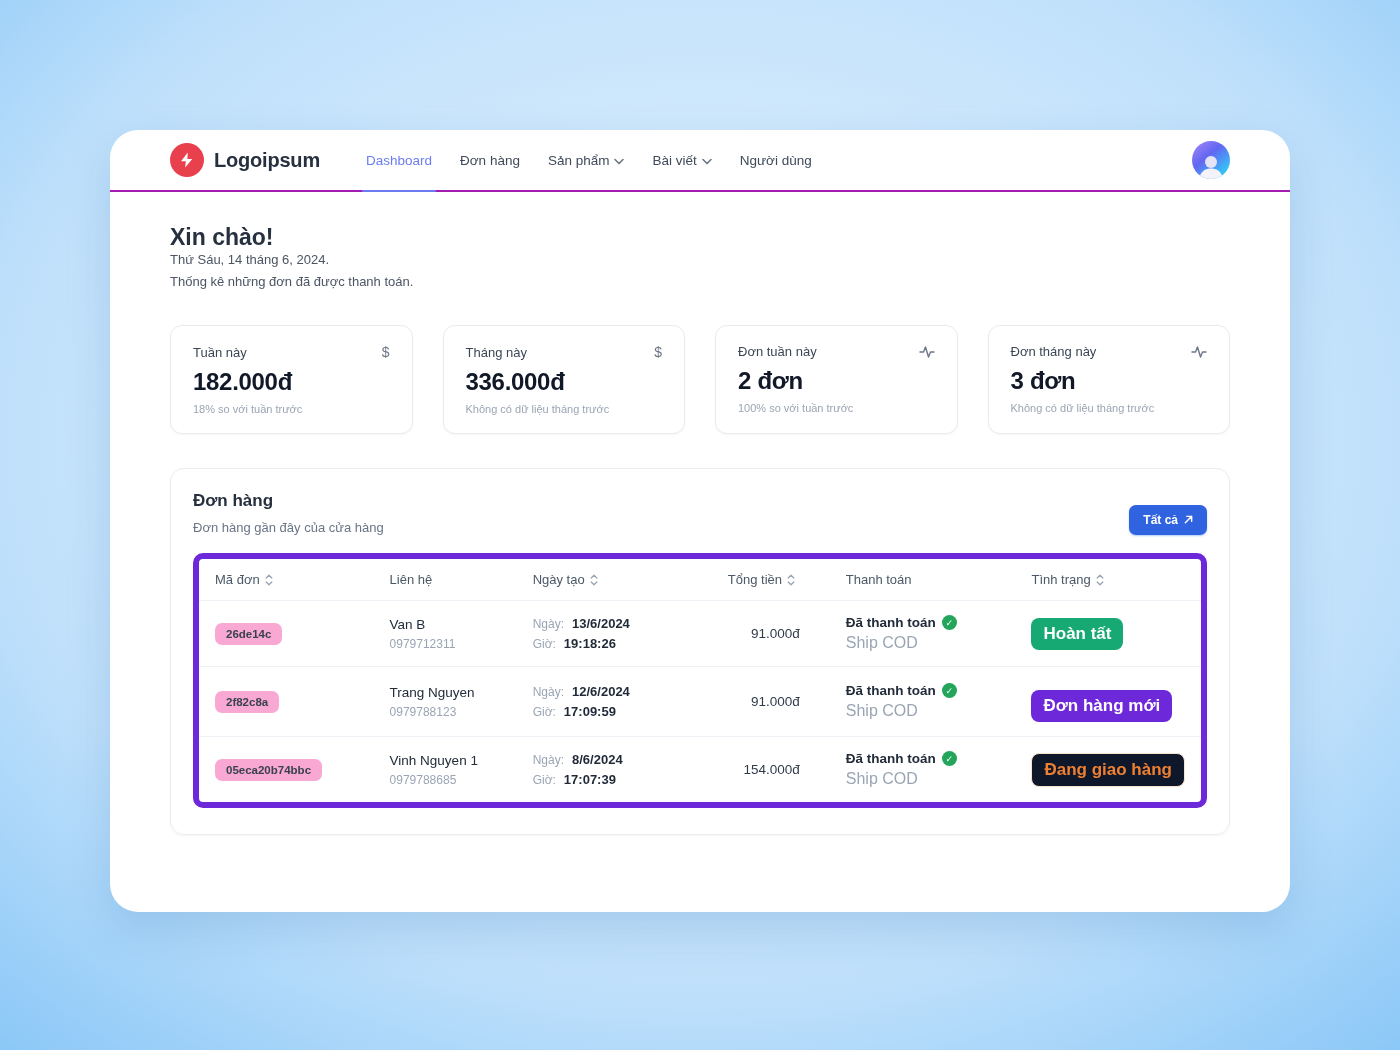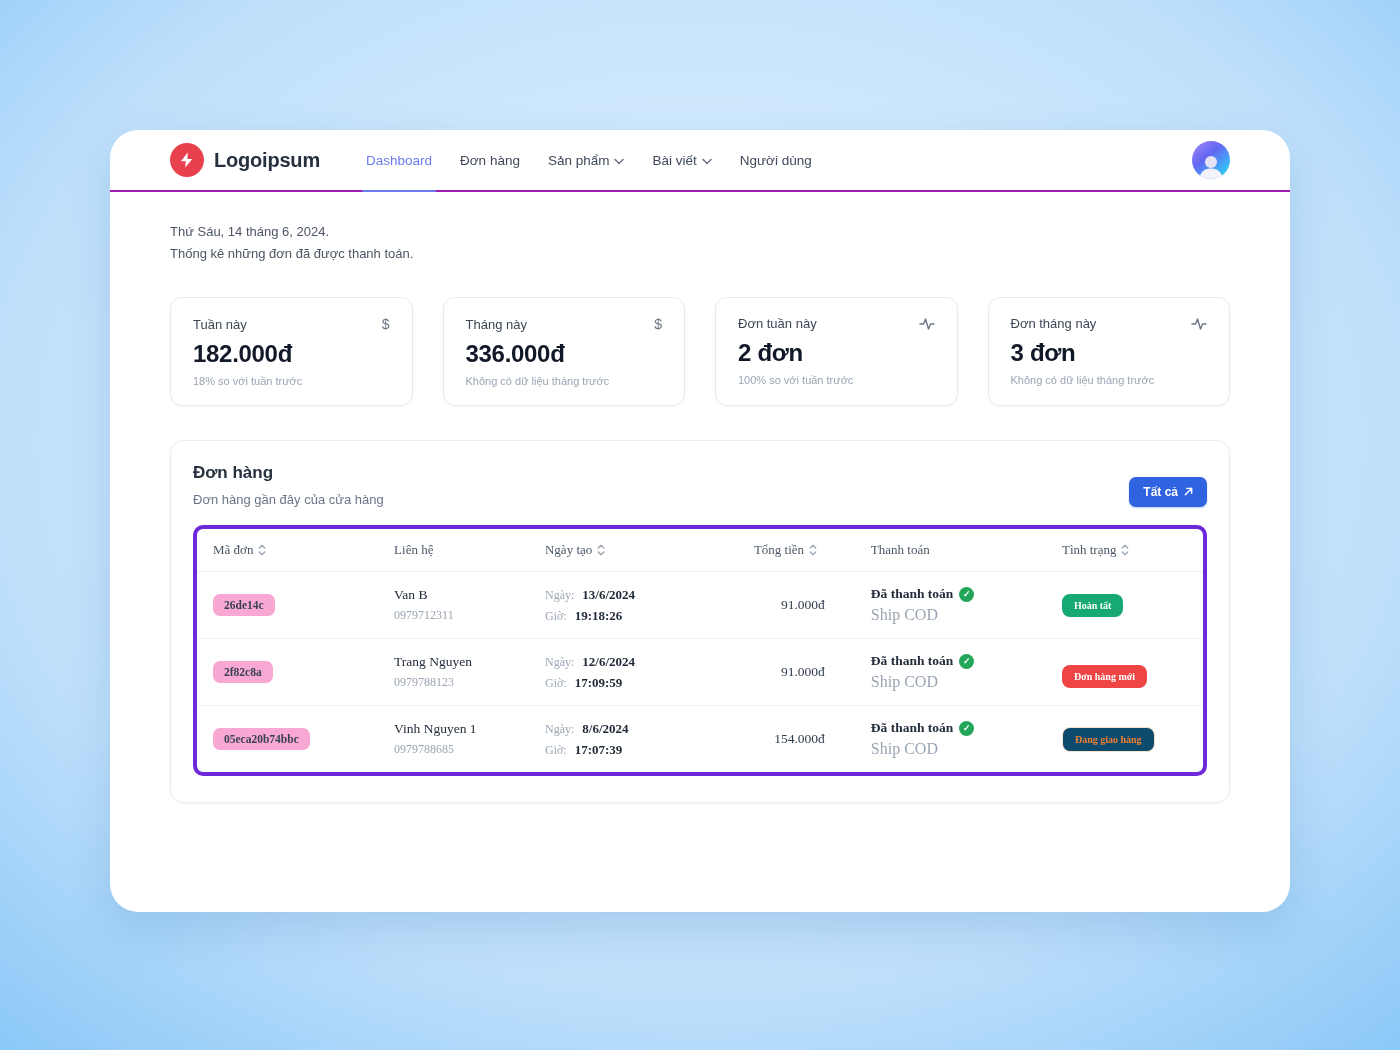--- a/index.html
+++ b/index.html
@@ -101,24 +101,23 @@
     font-size: 12px; font-weight: bold;
     padding: 8px 14px;
     border-radius: 7px;
     cursor: pointer;
     margin-top: 14px;
     box-shadow: 0 1px 2px rgba(37,99,235,0.35);
   }
   
   .table-wrap {
     margin-top: 18px;
-    border: 4px solid #6d28d9;
+    border: 6px solid #6d28d9;
     border-radius: 10px;
     overflow: hidden;
-    font-family: Liberation Serif, serif;
   }
   table { width: 100%; border-collapse: collapse; }
   thead th {
     text-align: left;
     font-size: 13px; font-weight: 500; color: #4b5866;
     padding: 13px 16px;
     border-bottom: 1px solid #eceff3;
     white-space: nowrap;
   }
   th.col-total { text-align: center; }
@@ -145,28 +144,28 @@
     width: 15px; height: 15px; border-radius: 50%;
     background: #23a55a;
     color: #fff;
     display: inline-flex; align-items: center; justify-content: center;
     font-size: 9px; font-weight: bold;
     flex: 0 0 auto;
   }
   .ship-line { margin-top: 4px; font-size: 16px; color: #9aa5b4; }
   .status-badge {
     display: inline-block;
-    font-size: 10px; font-weight: bold;
+    font-size: 17px; font-weight: bold;
     padding: 6px 12px;
     border-radius: 8px;
     white-space: nowrap;
   }
   .status-success { background: #17a974; color: #ffffff; }
-  .status-new { background: #ef4444; color: #ffffff; margin-top: 9px; }
-  .status-shipping { background: #0c4a6e; color: #ef8031; border: 1px solid #f9e2cb; }
+  .status-new { background: #6d28d9; color: #ffffff; margin-top: 9px; }
+  .status-shipping { background: #0f172a; color: #ef8031; border: 1px solid #f9e2cb; }
 </style>
 </head>
 <body>
 
 <div class="app-card">
 
   <div class="topbar">
     <div class="logo-wrap">
       <span class="logo-circle">
         <svg width="18" height="18" viewBox="0 0 24 24">
@@ -208,20 +207,21 @@
       <svg width="30" height="26" viewBox="0 0 30 26">
         <circle cx="15" cy="9" r="6" fill="#e7e3f6"></circle>
         <path d="M3,27 C4,17.5 10,15.5 15,15.5 C20,15.5 26,17.5 27,27 Z" fill="#f4f2fb"></path>
       </svg>
     </div>
   </div>
 
   <div class="content">
 
     <div class="greeting">
+      <div class="greeting-title">Xin chào!</div>
       <div class="greeting-date">Thứ Sáu, 14 tháng 6, 2024.</div>
       <div class="greeting-note">Thống kê những đơn đã được thanh toán.</div>
     </div>
 
     <div class="stats-row">
 
       <div class="stat-card">
         <div class="stat-head">
           <span class="stat-label">Tuần này</span>
           <span class="stat-icon">$</span>

